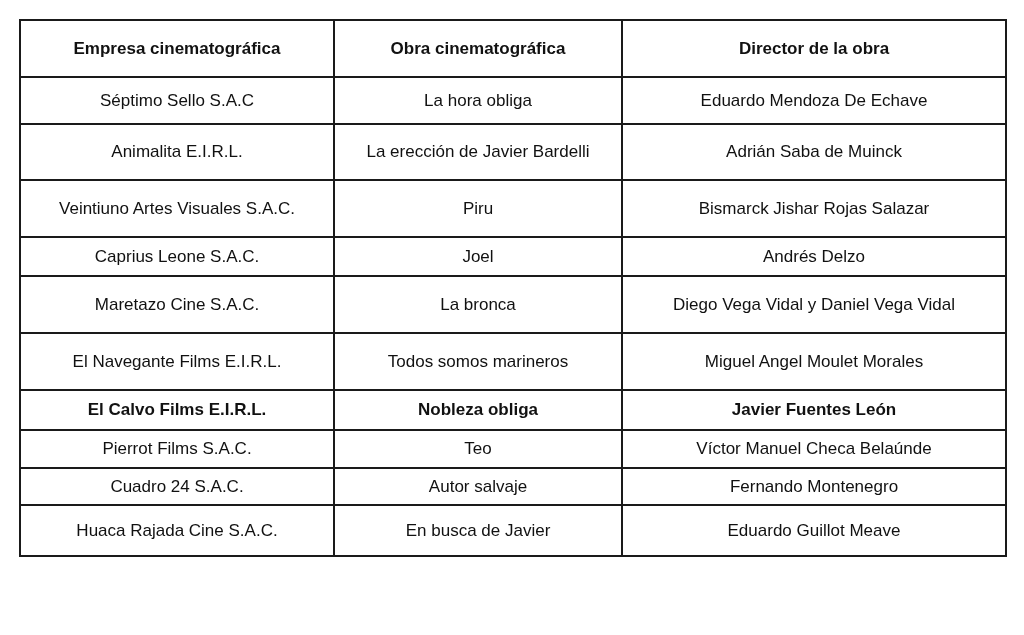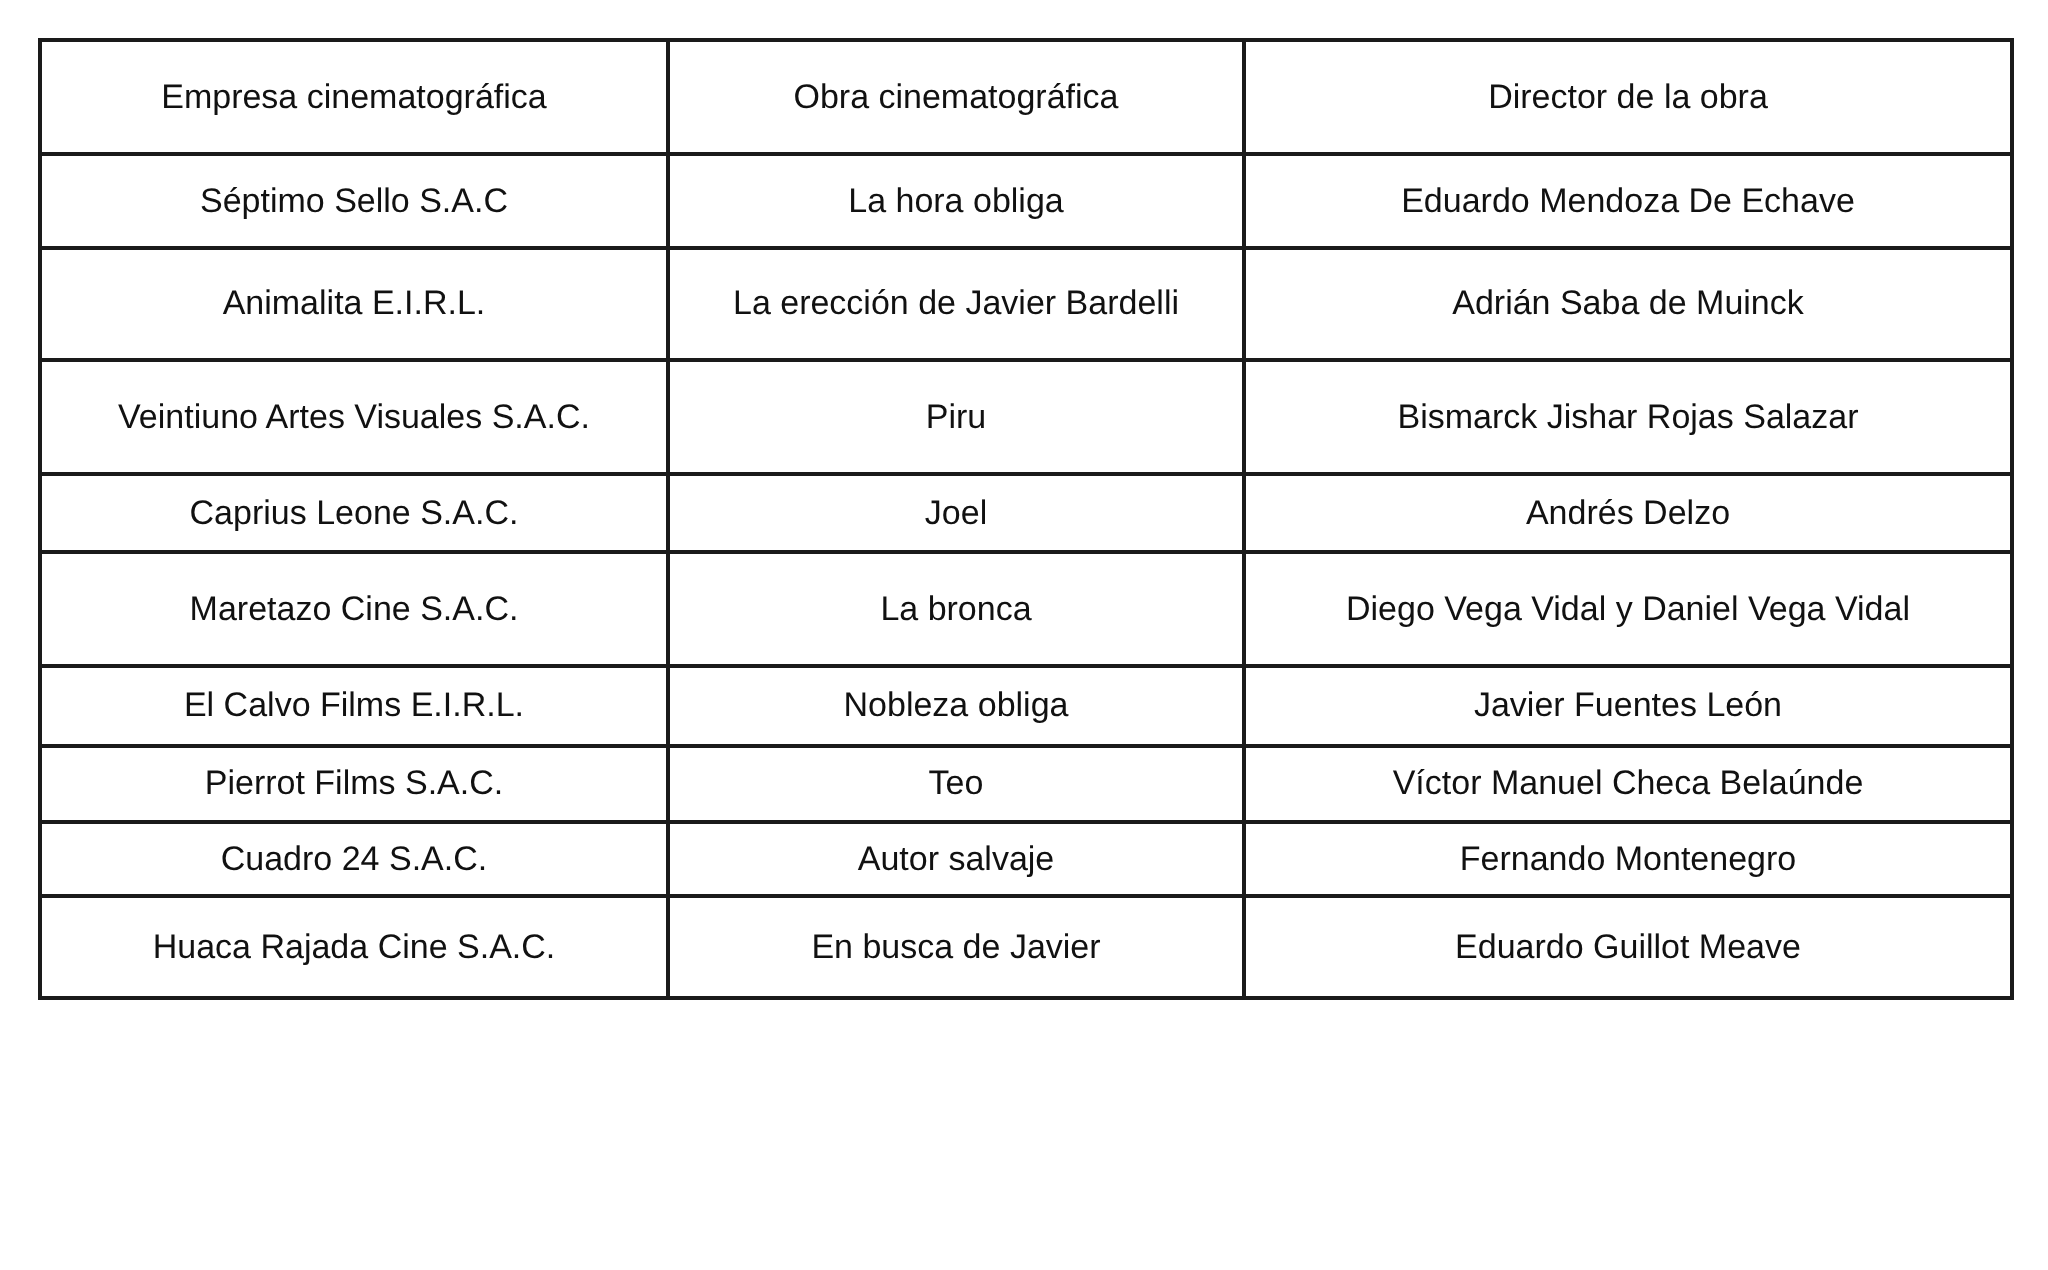--- a/index.html
+++ b/index.html
@@ -37,21 +37,21 @@
     background: #2e74b5;
     color: #ffffff;
     font-weight: bold;
     font-size: 16px;
     line-height: 23px;
     height: 55px;
     padding-top: 2px;
   }
   .title-line { display: block; }
   .col-header {
-    font-weight: normal;
+    font-weight: bold;
     font-size: 17px;
     height: 55px;
     border-radius: 13px;
   }
 </style>
 </head>
 <body>
 
 <table class="finalists-table">
   <colgroup>
@@ -85,21 +85,26 @@
       <tr style="height: 39px;">
         <td>Caprius Leone S.A.C.</td>
         <td>Joel</td>
         <td>Andrés Delzo</td>
       </tr>
       <tr style="height: 57px;">
         <td>Maretazo Cine S.A.C.</td>
         <td>La bronca</td>
         <td>Diego Vega Vidal y Daniel Vega Vidal</td>
       </tr>
-      <tr style="height: 40px;">
+      <tr style="height: 57px;">
+        <td>El Navegante Films E.I.R.L.</td>
+        <td>Todos somos marineros</td>
+        <td>Miguel Angel Moulet Morales</td>
+      </tr>
+      <tr style="height: 40px; font-weight: bold;">
         <td>El Calvo Films E.I.R.L.</td>
         <td>Nobleza obliga</td>
         <td>Javier Fuentes León</td>
       </tr>
       <tr style="height: 38px;">
         <td>Pierrot Films S.A.C.</td>
         <td>Teo</td>
         <td>Víctor Manuel Checa Belaúnde</td>
       </tr>
       <tr style="height: 37px;">

